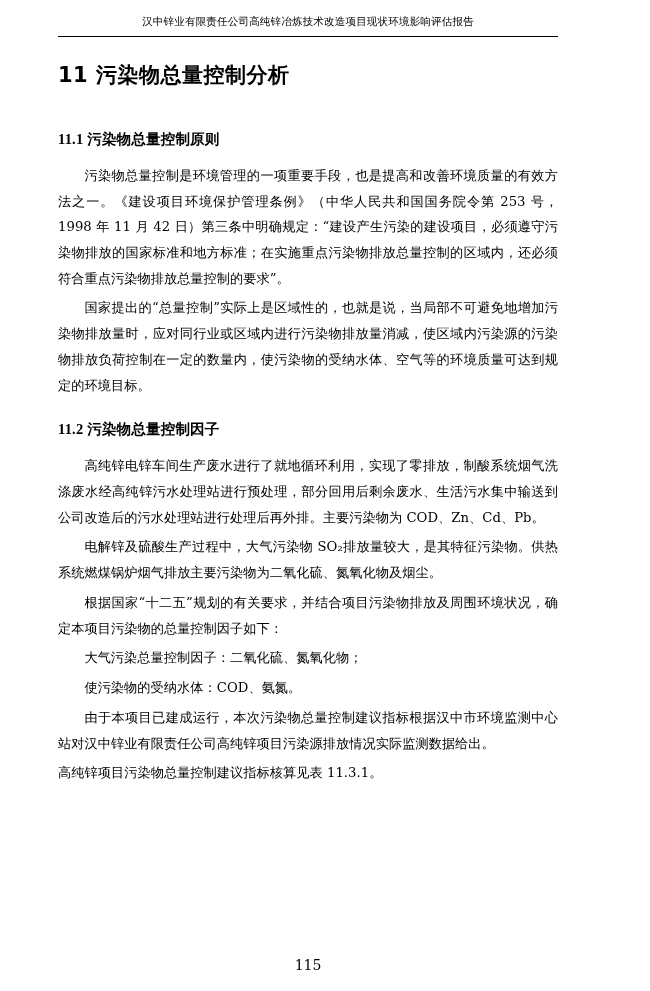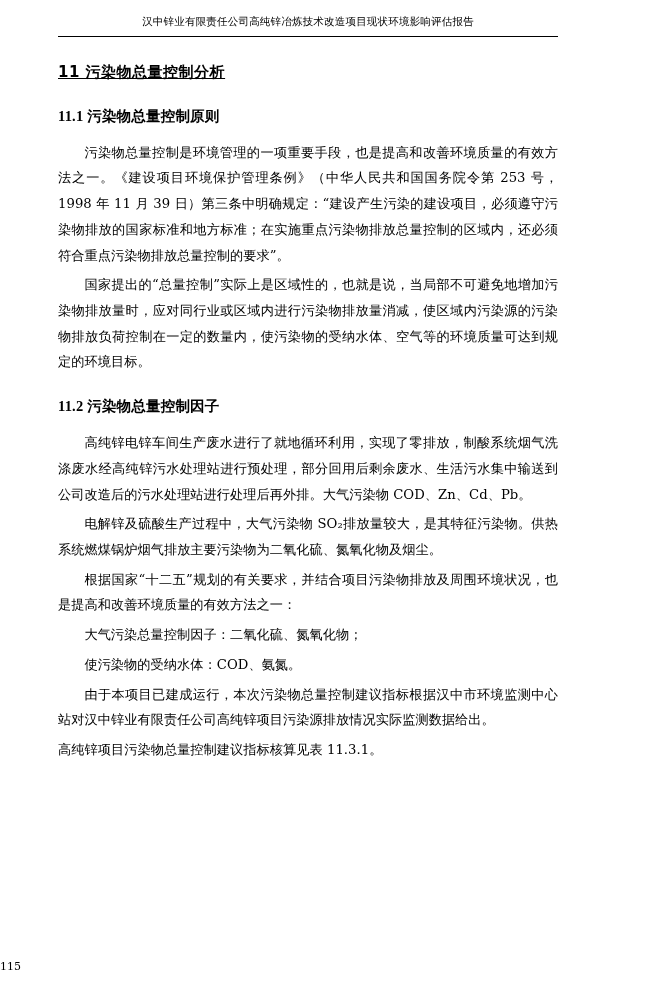--- a/index.html
+++ b/index.html
@@ -30,27 +30,26 @@
     padding-bottom: 6px;
     border-bottom: 1px solid #000;
     margin-bottom: 0;
     white-space: nowrap;
     font-family: "DejaVu Serif", "Liberation Serif", serif;
   }
   .content {
     padding-top: 26px;
   }
   h1.chapter {
-    font-size: 15px;
+    font-size: 21px;
     font-weight: bold;
-    margin: 0 0 26px 0;
+    margin: 0 0 42px 0;
     letter-spacing: 0.5px;
     line-height: 1.2;
     font-family: "DejaVu Sans", "Liberation Sans", sans-serif;
-    text-decoration: underline;
   }
   h2.section {
     font-size: 14.5px;
     font-weight: bold;
     margin: 22px 0 14px 0;
     letter-spacing: 0.2px;
     line-height: 1.3;
     font-family: Liberation Serif, serif;
   }
   h2.section.first {
@@ -68,45 +67,45 @@
     text-indent: 2em;
   }
   p.noindent {
     text-indent: 0;
   }
   .footer {
     position: absolute;
     left: 0;
     right: 0;
     bottom: 18px;
-    text-align: left;
-    font-size: 11px;
+    text-align: center;
+    font-size: 14px;
     font-family: "DejaVu Serif", "Liberation Serif", serif;
     margin-top: 24px;
   }
 </style>
 </head>
 <body>
 
 <div class="page">
 
   <div class="running-header">汉中锌业有限责任公司高纯锌冶炼技术改造项目现状环境影响评估报告</div>
 
   <div class="content">
 
     <h1 class="chapter">11 污染物总量控制分析</h1>
 
     <h2 class="section first">11.1 污染物总量控制原则</h2>
-    <p class="para indent">污染物总量控制是环境管理的一项重要手段，也是提高和改善环境质量的有效方法之一。《建设项目环境保护管理条例》（中华人民共和国国务院令第 253 号，1998 年 11 月 39 日）第三条中明确规定：“建设产生污染的建设项目，必须遵守污染物排放的国家标准和地方标准；在实施重点污染物排放总量控制的区域内，还必须符合重点污染物排放总量控制的要求”。</p>
+    <p class="para indent">污染物总量控制是环境管理的一项重要手段，也是提高和改善环境质量的有效方法之一。《建设项目环境保护管理条例》（中华人民共和国国务院令第 253 号，1998 年 11 月 42 日）第三条中明确规定：“建设产生污染的建设项目，必须遵守污染物排放的国家标准和地方标准；在实施重点污染物排放总量控制的区域内，还必须符合重点污染物排放总量控制的要求”。</p>
     <p class="para indent">国家提出的“总量控制”实际上是区域性的，也就是说，当局部不可避免地增加污染物排放量时，应对同行业或区域内进行污染物排放量消减，使区域内污染源的污染物排放负荷控制在一定的数量内，使污染物的受纳水体、空气等的环境质量可达到规定的环境目标。</p>
 
     <h2 class="section">11.2 污染物总量控制因子</h2>
-    <p class="para indent">高纯锌电锌车间生产废水进行了就地循环利用，实现了零排放，制酸系统烟气洗涤废水经高纯锌污水处理站进行预处理，部分回用后剩余废水、生活污水集中输送到公司改造后的污水处理站进行处理后再外排。大气污染物 COD、Zn、Cd、Pb。</p>
+    <p class="para indent">高纯锌电锌车间生产废水进行了就地循环利用，实现了零排放，制酸系统烟气洗涤废水经高纯锌污水处理站进行预处理，部分回用后剩余废水、生活污水集中输送到公司改造后的污水处理站进行处理后再外排。主要污染物为 COD、Zn、Cd、Pb。</p>
     <p class="para indent">电解锌及硫酸生产过程中，大气污染物 SO₂排放量较大，是其特征污染物。供热系统燃煤锅炉烟气排放主要污染物为二氧化硫、氮氧化物及烟尘。</p>
-    <p class="para indent">根据国家“十二五”规划的有关要求，并结合项目污染物排放及周围环境状况，也是提高和改善环境质量的有效方法之一：</p>
+    <p class="para indent">根据国家“十二五”规划的有关要求，并结合项目污染物排放及周围环境状况，确定本项目污染物的总量控制因子如下：</p>
     <p class="para indent">大气污染总量控制因子：二氧化硫、氮氧化物；</p>
     <p class="para indent">使污染物的受纳水体：COD、氨氮。</p>
 
     <p class="para indent">由于本项目已建成运行，本次污染物总量控制建议指标根据汉中市环境监测中心站对汉中锌业有限责任公司高纯锌项目污染源排放情况实际监测数据给出。</p>
     <p class="para noindent">高纯锌项目污染物总量控制建议指标核算见表 11.3.1。</p>
 
   </div>
 
   <div class="footer">115</div>
 

